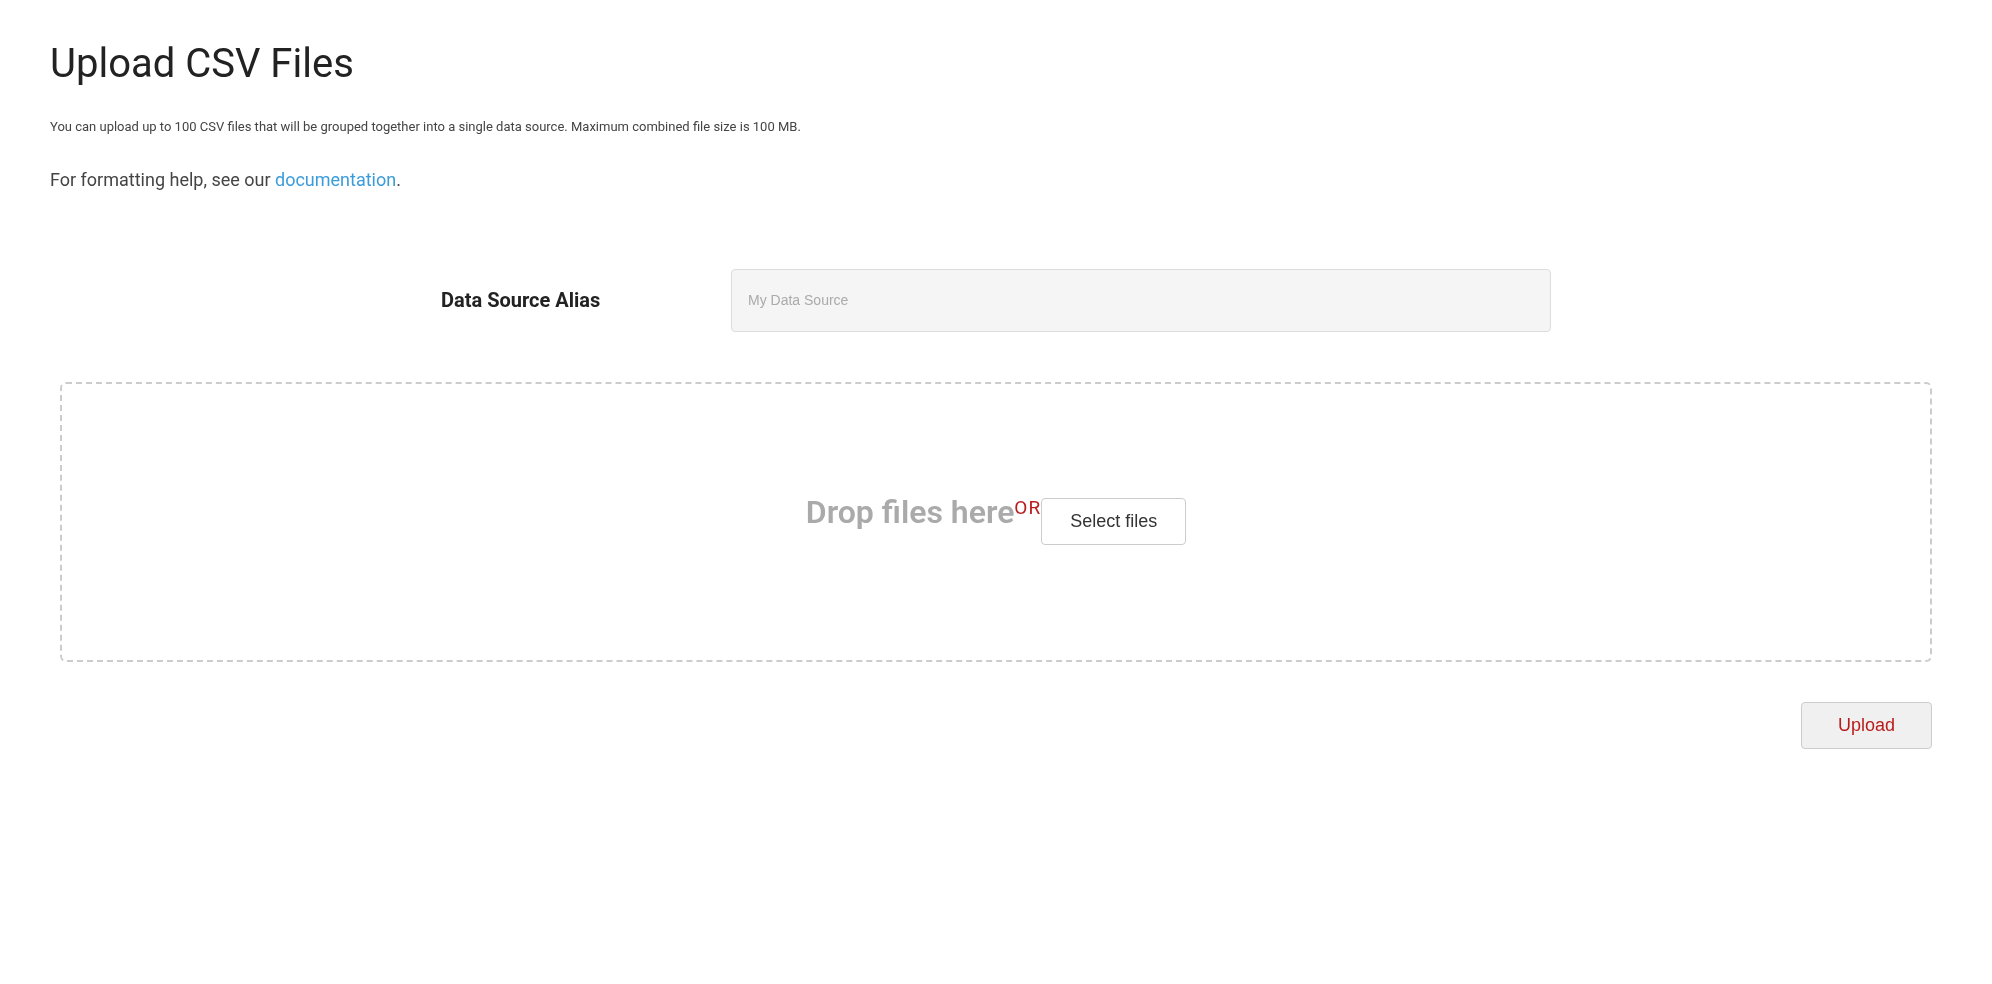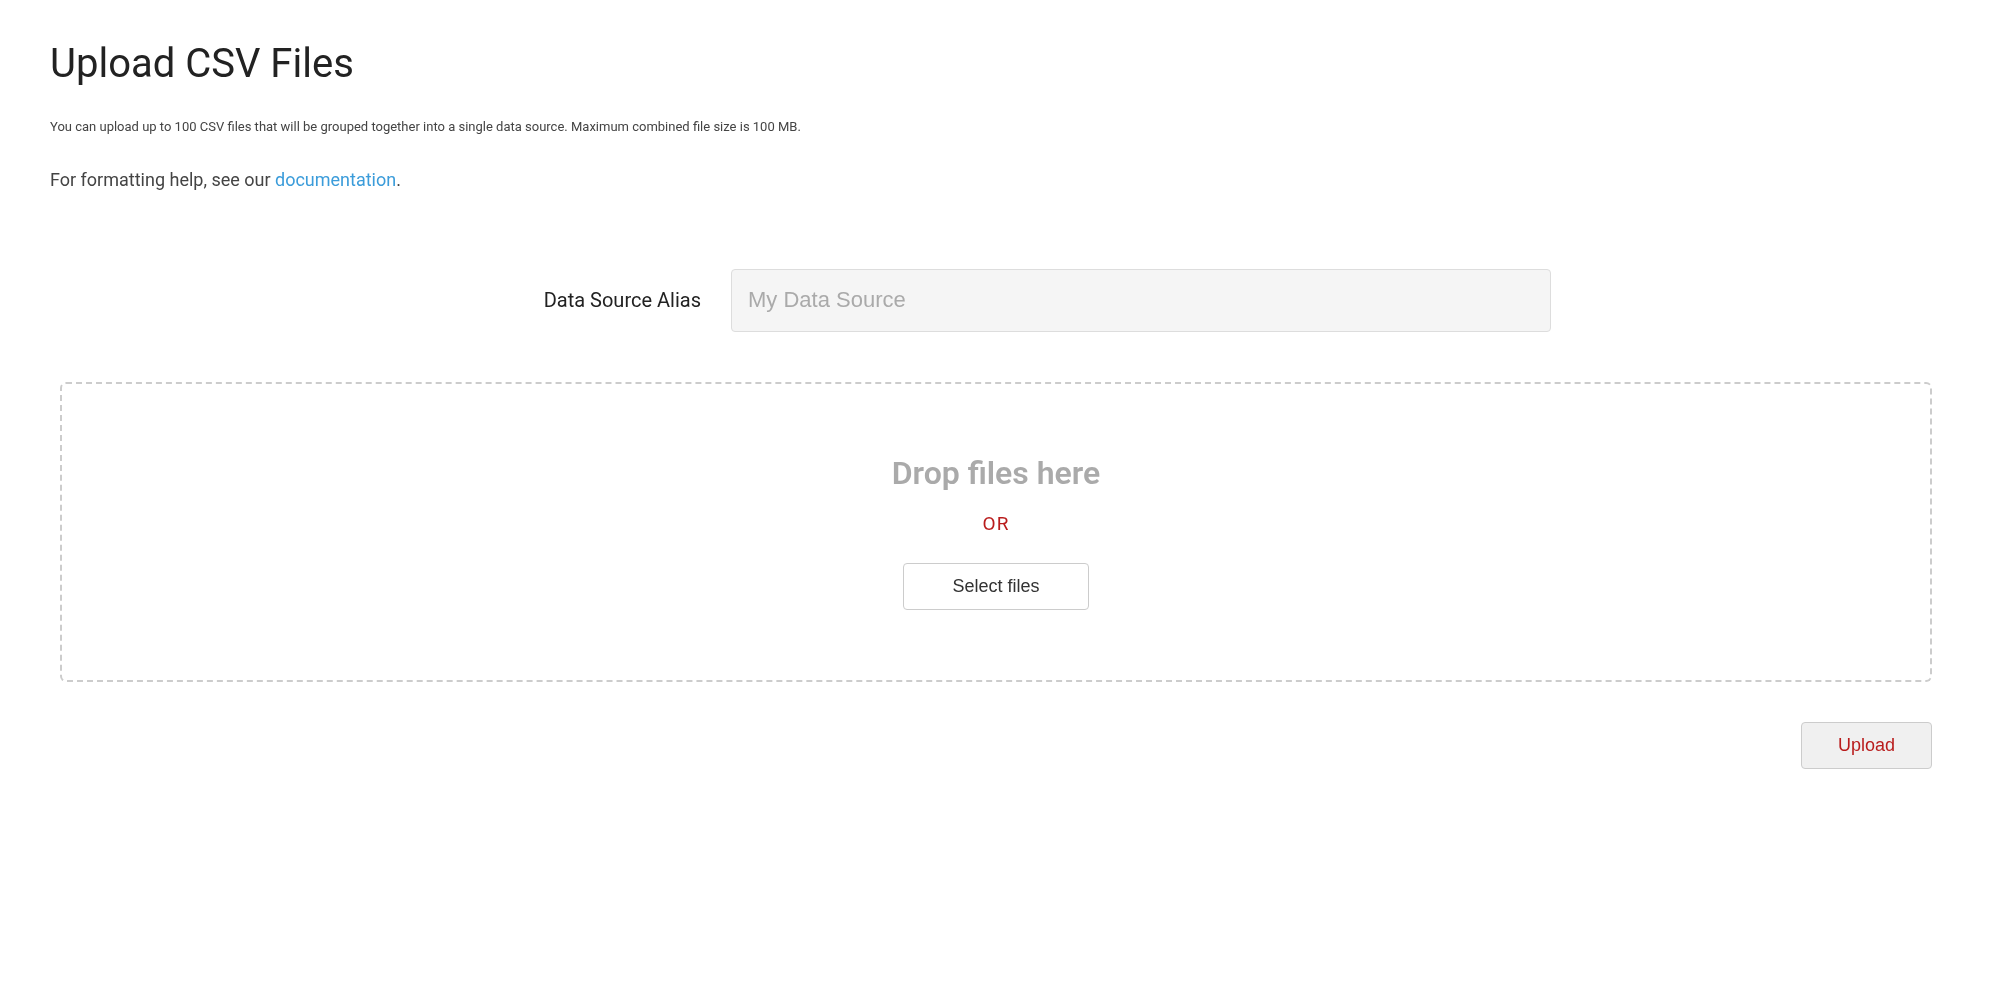--- a/index.html
+++ b/index.html
@@ -44,51 +44,51 @@
 
     .form-row {
       display: flex;
       align-items: center;
       justify-content: center;
       margin-bottom: 50px;
     }
 
     .form-label {
       font-size: 20px;
-      font-weight: 400;
+      font-weight: 700;
       color: #222222;
       margin-right: 30px;
       white-space: nowrap;
       min-width: 260px;
-      text-align: right;
+      text-align: left;
     }
 
     .form-input {
       width: 820px;
       height: 63px;
       padding: 10px 16px;
-      font-size: 22px;
+      font-size: 14px;
       border: 1px solid #dddddd;
       border-radius: 4px;
       background-color: #f5f5f5;
       color: #aaaaaa;
       outline: none;
     }
 
     .form-input::placeholder {
       color: #aaaaaa;
     }
 
     .drop-zone {
       border: 2px dashed #cccccc;
       border-radius: 6px;
       margin: 0 10px 40px 10px;
       padding: 70px 40px;
       display: flex;
-      flex-direction: column;
+      flex-direction: row;
       align-items: center;
       justify-content: center;
       min-height: 280px;
       cursor: pointer;
     }
 
     .drop-text {
       font-size: 32px;
       font-weight: 600;
       color: #aaaaaa;
@@ -103,21 +103,21 @@
       margin-bottom: 28px;
       text-transform: uppercase;
     }
 
     .button-group {
       display: flex;
       gap: 14px;
     }
 
     .btn {
-      padding: 12px 48px;
+      padding: 12px 28px;
       font-size: 18px;
       border: 1px solid #cccccc;
       border-radius: 4px;
       background-color: #ffffff;
       color: #333333;
       cursor: pointer;
       transition: background-color 0.15s;
     }
 
     .footer-row {

